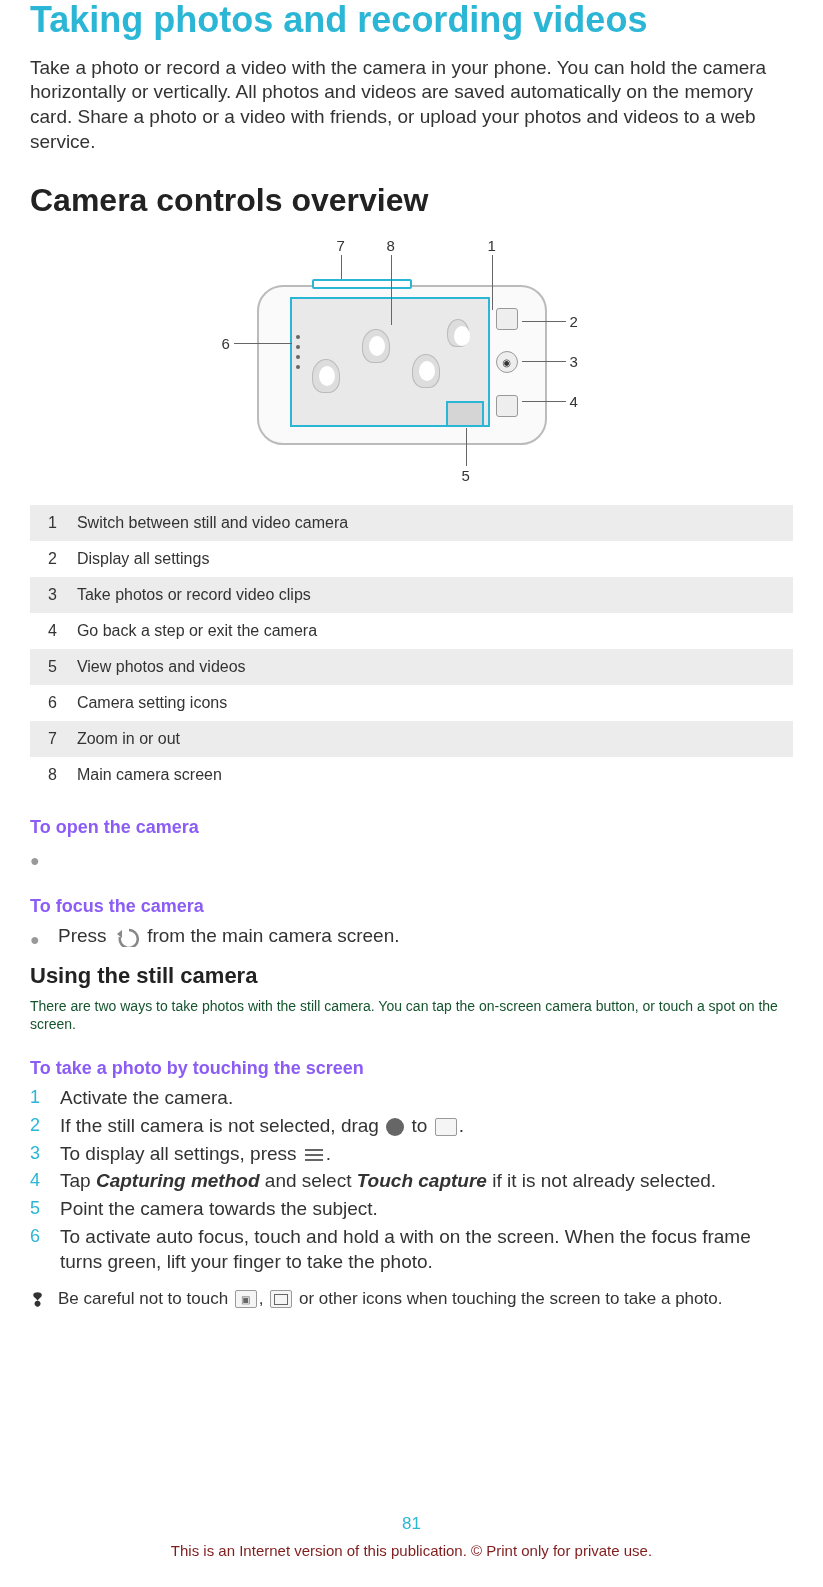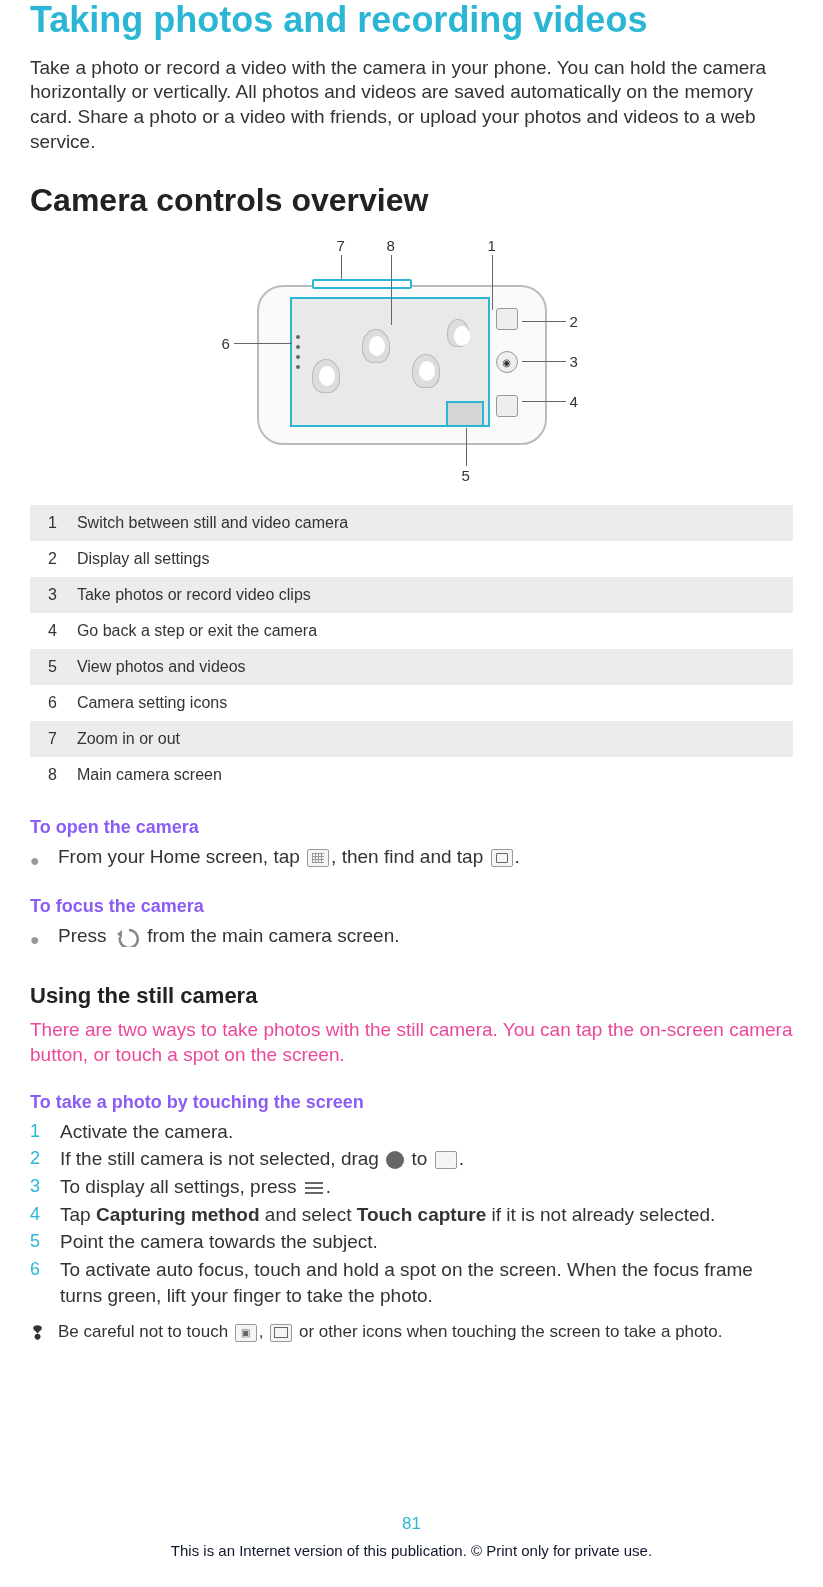--- a/index.html
+++ b/index.html
@@ -29,21 +29,21 @@
     font-size: 32px;
     font-weight: bold;
     color: #222;
     margin-bottom: 16px;
   }
   h2.subsection {
     font-size: 22px;
     font-weight: bold;
     color: #222;
     margin-bottom: 8px;
-    margin-top: 32px;
+    margin-top: 12px;
   }
   .diagram-wrap {
     display: flex;
     justify-content: center;
     margin: 10px 0 20px;
   }
   .diagram {
     position: relative;
     width: 380px;
     height: 250px;
@@ -113,33 +113,33 @@
   .inline-icon.menu{border:none;background:none;width:20px;}
   .inline-icon.menu::before{content:"";width:18px;height:12px;background:
     linear-gradient(#666 0 2px,transparent 2px 5px,#666 5px 7px,transparent 7px 10px,#666 10px 12px);}
   .inline-icon.video::before{content:"▣";}
   .inline-icon.gallery::before{content:"";width:12px;height:9px;border:1px solid #666;}
   .back-arrow {
     display:inline-block; vertical-align:middle;
     width:24px; height:20px; position:relative; margin:0 3px;
   }
   .back-arrow svg{width:24px;height:20px;}
-  .para { font-size:19px; color:#ec4899; line-height:1.35; margin-bottom:8px;}
+  .para { font-size:14px; color:#14532d; line-height:1.35; margin-bottom:8px;}
   .warn-line {
     display:flex; gap:14px; font-size:17px; color:#333;
     margin-top:14px; align-items:flex-start;
   }
   .warn-line .wicon{font-size:18px;font-weight:bold;color:#333;width:14px;flex-shrink:0;}
-  .bold{font-weight:bold;}
+  .bold{font-weight:bold;font-style:italic;}
   .footer {
     position:absolute; bottom:28px; left:0; right:0;
     text-align:center; font-size:15px;
   }
   .footer .pagenum{color:#2bb6d6; display:block; margin-bottom:8px; font-size:17px;}
-  .footer .note{color:#0f172a;}
+  .footer .note{color:#7f1d1d;}
 </style>
 </head>
 <body>
 
 <h1 class="main-title">Taking photos and recording videos</h1>
 
 <p class="intro">Take a photo or record a video with the camera in your phone. You can hold the camera horizontally or vertically. All photos and videos are saved automatically on the memory card. Share a photo or a video with friends, or upload your photos and videos to a web service.</p>
 
 <h2 class="section">Camera controls overview</h2>
 
@@ -210,23 +210,20 @@
   <tr>
         <td class="num">8</td>
         <td>Main camera screen</td>
       </tr>
 </tbody>
   </table>
 
 <div class="blue-heading">To open the camera</div>
 <div class="bullet-line">
   <span class="marker">●</span>
-  <span class="content">
-    <span>From your Home screen, tap </span><span class="inline-icon grid"></span><span>, then find and tap </span><span class="inline-icon cam"></span><span>.</span>
-  </span>
 </div>
 
 <div class="blue-heading">To focus the camera</div>
 <div class="bullet-line">
   <span class="marker">●</span>
   <span class="content">
     <span>Press </span><span class="back-arrow"><svg viewBox="0 0 24 20">
           <path d="M14 3 A9 9 0 1 1 5 10" fill="none" stroke="#888" stroke-width="2.5"></path>
           <path d="M2 7 L7 3 L7 11 Z" fill="#888"></path>
         </svg></span><span> from the main camera screen.</span>
@@ -259,21 +256,21 @@
   <span class="content">
     <span>Tap </span><span class="bold">Capturing method</span><span> and select </span><span class="bold">Touch capture</span><span> if it is not already selected.</span>
   </span>
 </div>
 <div class="num-line">
   <span class="marker">5</span>
   <span class="content">Point the camera towards the subject.</span>
 </div>
 <div class="num-line">
   <span class="marker">6</span>
-  <span class="content">To activate auto focus, touch and hold a spot on the screen. When the focus frame turns green, lift your finger to take the photo.</span>
+  <span class="content">To activate auto focus, touch and hold a with on the screen. When the focus frame turns green, lift your finger to take the photo.</span>
 </div>
 
 <div class="warn-line">
   <span class="wicon">❢</span>
   <span class="content">
     <span>Be careful not to touch </span><span class="inline-icon video"></span><span>, </span><span class="inline-icon gallery"></span><span> or other icons when touching the screen to take a photo.</span>
   </span>
 </div>
 
 <div class="footer">

